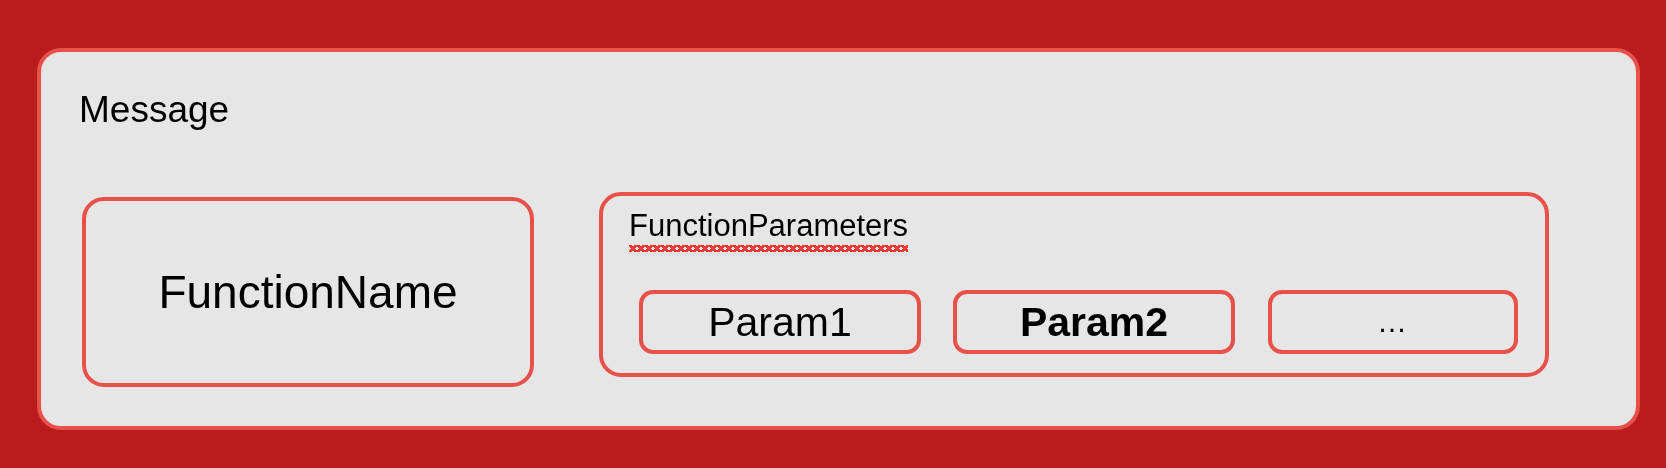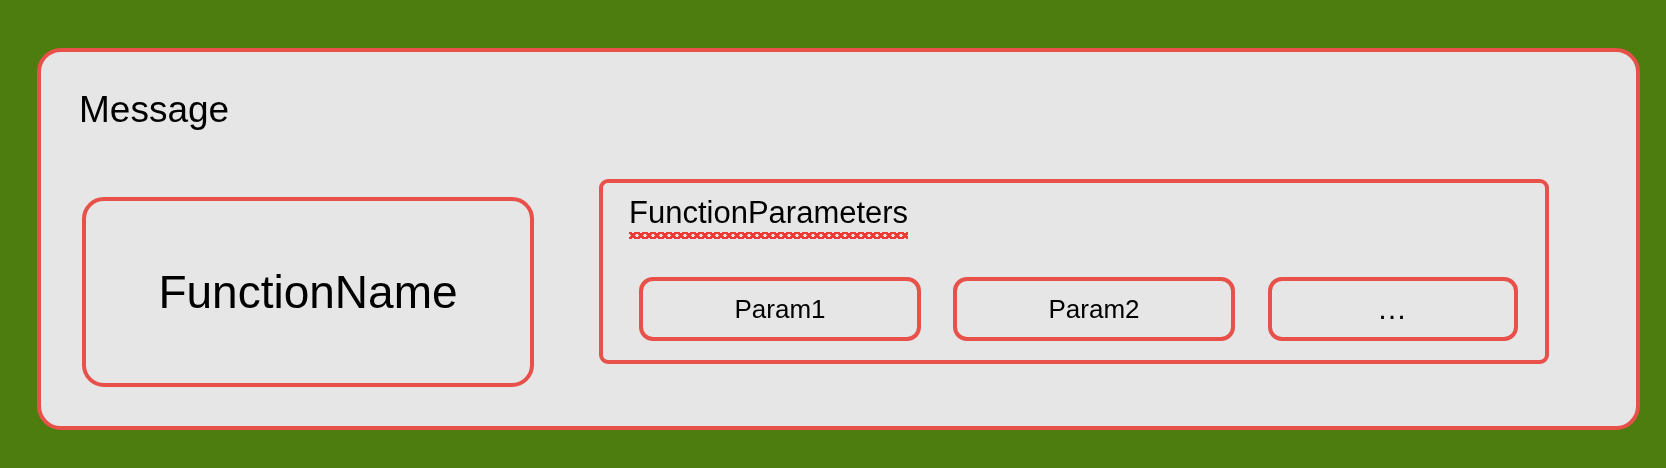--- a/index.html
+++ b/index.html
@@ -10,21 +10,21 @@
   body {
     width: 1666px;
     height: 468px;
     font-family: "Liberation Sans", sans-serif;
     overflow: hidden;
   }
   #canvas {
     position: relative;
     width: 1666px;
     height: 468px;
-    background: #4d7c0f;
+    background: #b91c1c;
   }
 
   
   .msg-box {
     position: absolute;
     left: 37px;
     top: 48px;
     width: 1603px;
     height: 382px;
     box-sizing: border-box;
@@ -61,27 +61,27 @@
     font-size: 46px;
     line-height: 44px;
     color: #000000;
     white-space: nowrap;
   }
 
   
   .fn-params-box {
     position: absolute;
     left: 558px;
-    top: 127px;
+    top: 140px;
     width: 950px;
     height: 185px;
     box-sizing: border-box;
     background: #e6e6e6;
     border: 4px solid #e8504a;
-    border-radius: 9px;
+    border-radius: 22px;
   }
   .fn-params-title-wrap {
     position: absolute;
     left: 26px;
     top: 12px;
     display: inline-block;
   }
   .fn-params-title {
     font-size: 31px;
     line-height: 36px;
@@ -116,24 +116,24 @@
     height: 64px;
     box-sizing: border-box;
     background: #e6e6e6;
     border: 4px solid #e8504a;
     border-radius: 14px;
     display: flex;
     align-items: center;
     justify-content: center;
   }
   .param-box.p0 { left: 36px;  width: 282px; }
-  .param-box.p1 { left: 350px; width: 282px; }
+  .param-box.p1 { left: 350px; width: 282px; font-weight: bold; }
   .param-box.p2 { left: 665px; width: 250px; }
   .param-label {
-    font-size: 26px;
+    font-size: 41px;
     line-height: 36px;
     color: #000000;
     white-space: nowrap;
   }
   .param-label.ellipsis {
     font-size: 30px;
     letter-spacing: 2px;
   }
 </style>
 </head>

